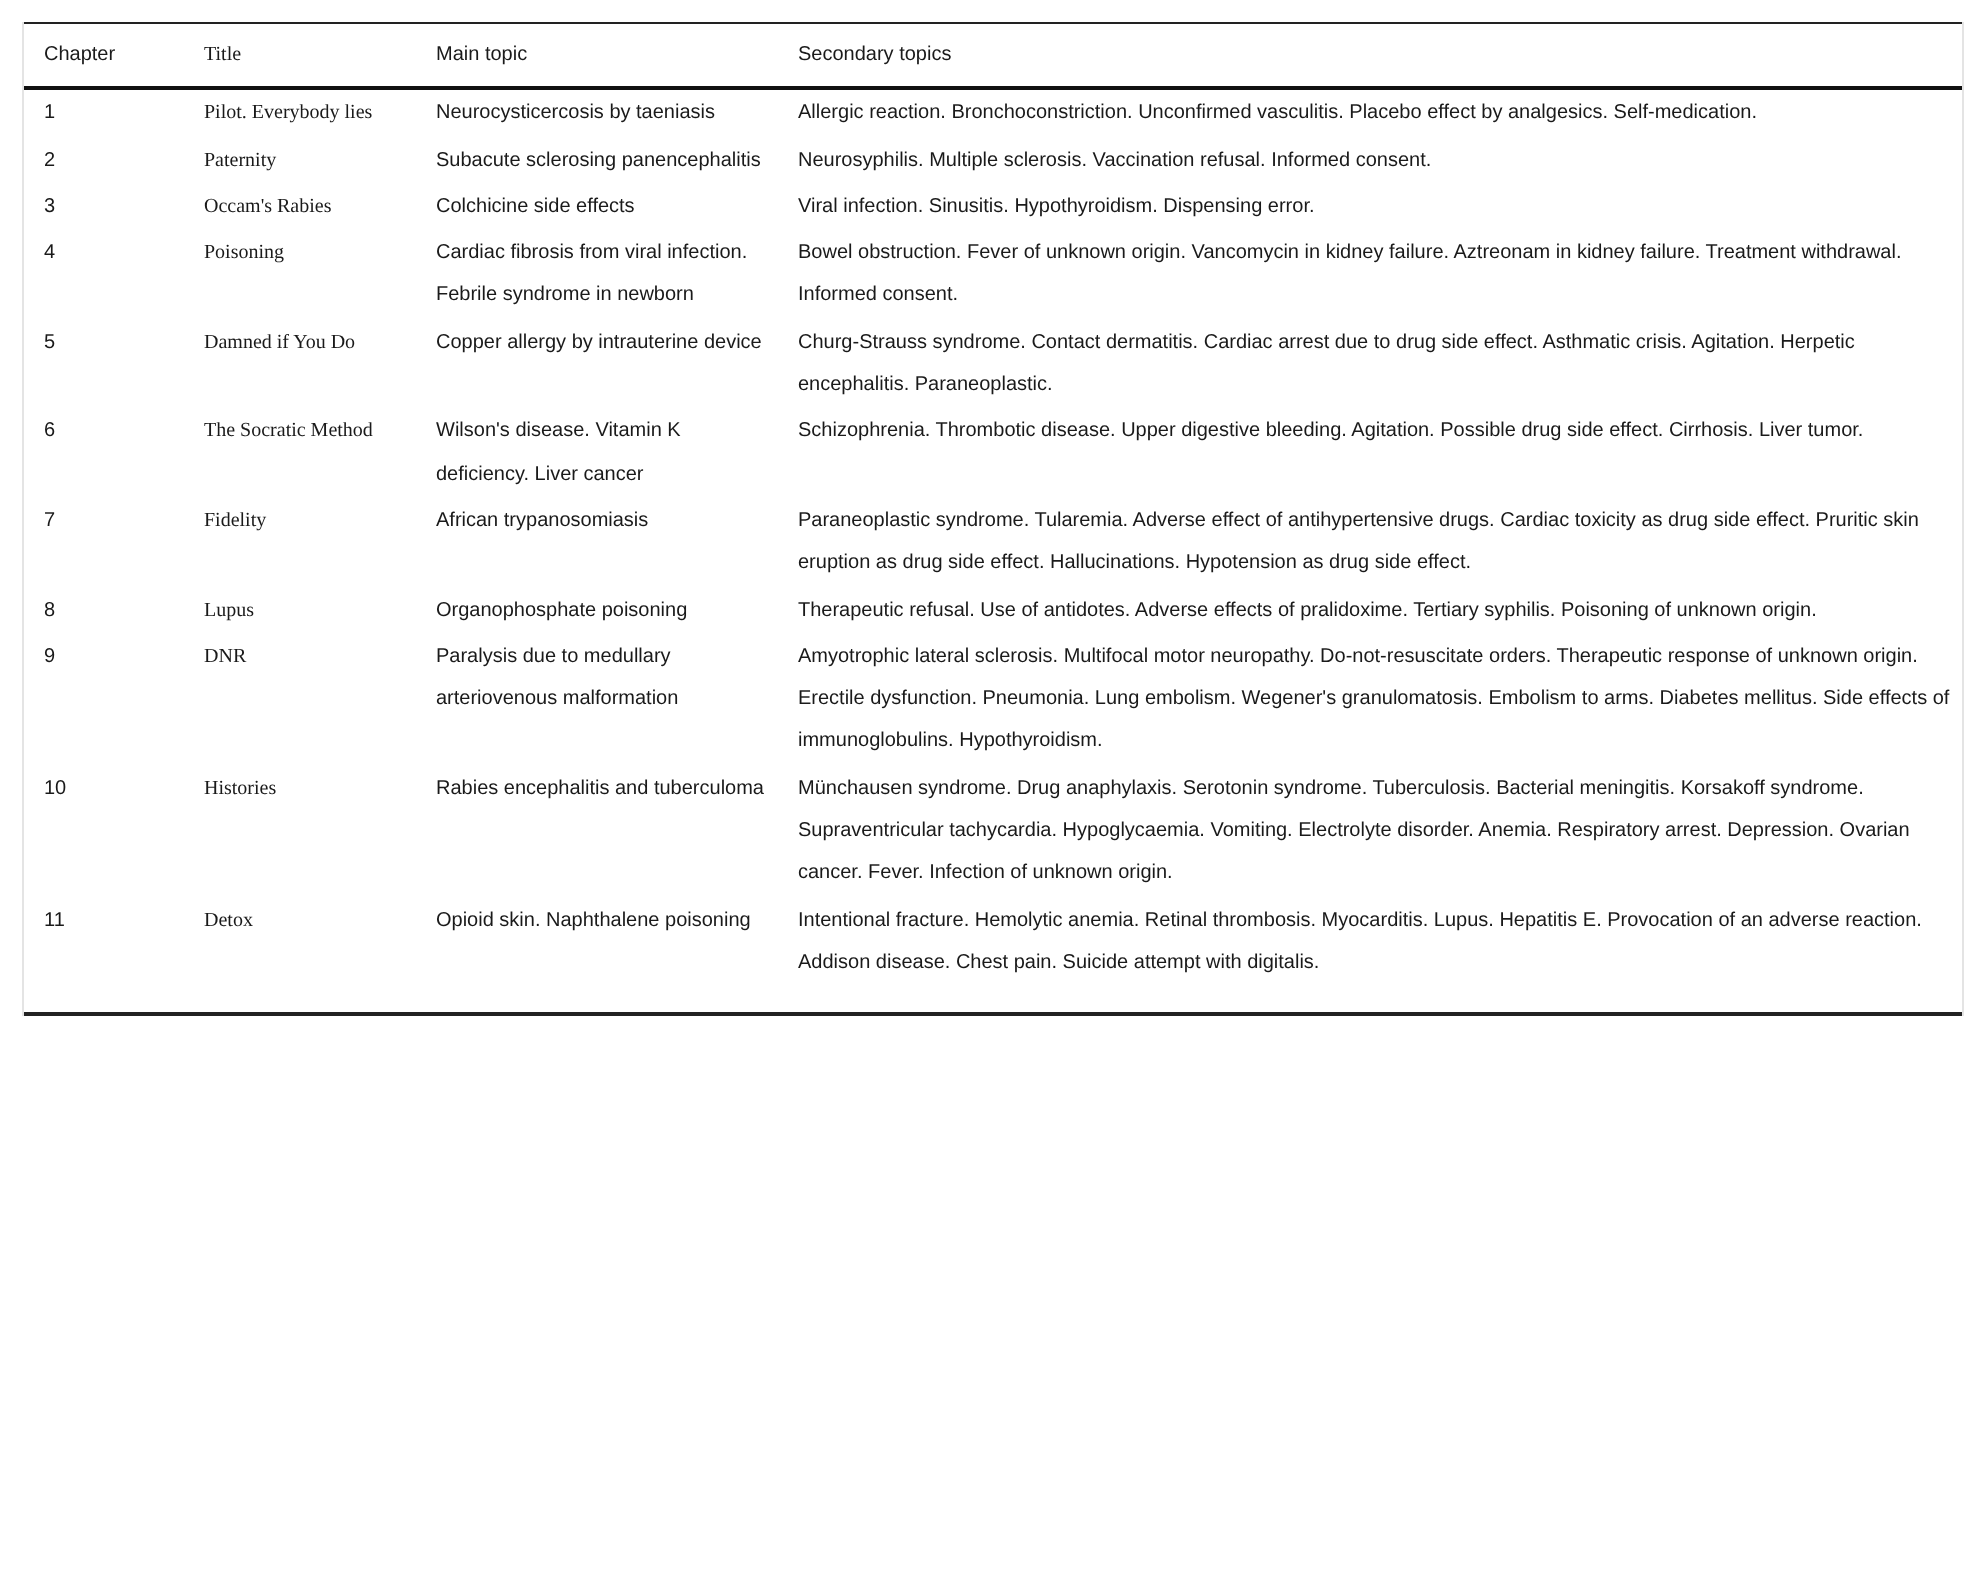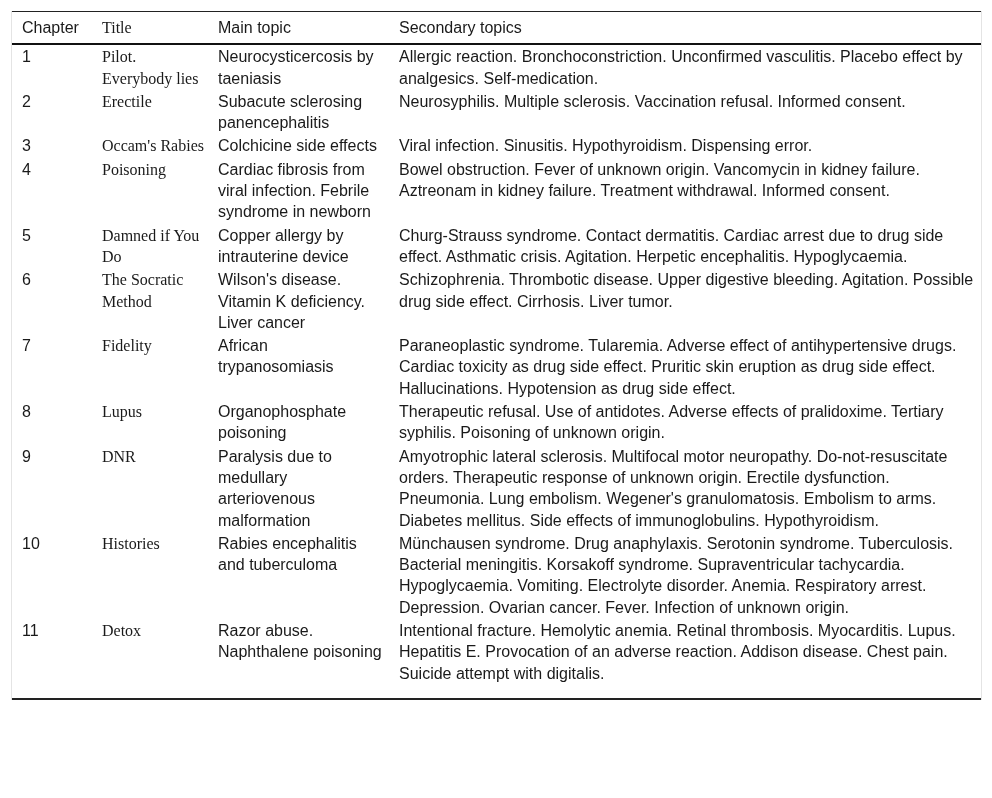--- a/index.html
+++ b/index.html
@@ -1,20 +1,20 @@
 <!DOCTYPE html>
 <html><head>
 <meta charset="utf-8">
 <style>
   html, body { margin: 0; padding: 0; background: #ffffff; }
   body { width: 992px; height: 798px; position: relative; overflow: hidden;
          font-family: "Liberation Sans", sans-serif; color: #1a1a1a; }
   .wrap { position: absolute; left: 11px; top: 11px; width: 969px;
           border-left: 1px solid #e4e4e4; border-right: 1px solid #e4e4e4; }
-  table { border-collapse: collapse; width: 100%; font-size: 16px; line-height: 21.3px; }
+  table { border-collapse: collapse; width: 100%; font-size: 10px; line-height: 21.3px; }
   thead th { text-align: left; font-weight: normal; padding: 5px 0 5px 10px;
              border-top: 1px solid #222; border-bottom: 2px solid #111; height: 21px; }
   tbody td { vertical-align: top; padding: 1px 0 1px 10px; }
   tbody tr:last-child td { border-bottom: 2px solid #222; padding-bottom: 14px; }
   .c1 { width: 70px; }
   .c2 { width: 106px; font-family: Liberation Serif, serif; }
   .c3 { width: 165px; }
   .c4 { }
   tbody td.c3, tbody td.c4 { padding-right: 6px; }
 </style>
@@ -33,41 +33,41 @@
     </thead>
     <tbody id="tbody">
         <tr>
           <td class="c1">1</td>
           <td class="c2">Pilot. Everybody lies</td>
           <td class="c3">Neurocysticercosis by taeniasis</td>
           <td class="c4">Allergic reaction. Bronchoconstriction. Unconfirmed vasculitis. Placebo effect by analgesics. Self-medication.</td>
         </tr>
         <tr>
           <td class="c1">2</td>
-          <td class="c2">Erectile</td>
+          <td class="c2">Paternity</td>
           <td class="c3">Subacute sclerosing panencephalitis</td>
           <td class="c4">Neurosyphilis. Multiple sclerosis. Vaccination refusal. Informed consent.</td>
         </tr>
         <tr>
           <td class="c1">3</td>
           <td class="c2">Occam's Rabies</td>
           <td class="c3">Colchicine side effects</td>
           <td class="c4">Viral infection. Sinusitis. Hypothyroidism. Dispensing error.</td>
         </tr>
         <tr>
           <td class="c1">4</td>
           <td class="c2">Poisoning</td>
           <td class="c3">Cardiac fibrosis from viral infection. Febrile syndrome in newborn</td>
           <td class="c4">Bowel obstruction. Fever of unknown origin. Vancomycin in kidney failure. Aztreonam in kidney failure. Treatment withdrawal. Informed consent.</td>
         </tr>
         <tr>
           <td class="c1">5</td>
           <td class="c2">Damned if You Do</td>
           <td class="c3">Copper allergy by intrauterine device</td>
-          <td class="c4">Churg-Strauss syndrome. Contact dermatitis. Cardiac arrest due to drug side effect. Asthmatic crisis. Agitation. Herpetic encephalitis. Hypoglycaemia.</td>
+          <td class="c4">Churg-Strauss syndrome. Contact dermatitis. Cardiac arrest due to drug side effect. Asthmatic crisis. Agitation. Herpetic encephalitis. Paraneoplastic.</td>
         </tr>
         <tr>
           <td class="c1">6</td>
           <td class="c2">The Socratic Method</td>
           <td class="c3">Wilson's disease. Vitamin K deficiency. Liver cancer</td>
           <td class="c4">Schizophrenia. Thrombotic disease. Upper digestive bleeding. Agitation. Possible drug side effect. Cirrhosis. Liver tumor.</td>
         </tr>
         <tr>
           <td class="c1">7</td>
           <td class="c2">Fidelity</td>
@@ -88,18 +88,18 @@
         </tr>
         <tr>
           <td class="c1">10</td>
           <td class="c2">Histories</td>
           <td class="c3">Rabies encephalitis and tuberculoma</td>
           <td class="c4">Münchausen syndrome. Drug anaphylaxis. Serotonin syndrome. Tuberculosis. Bacterial meningitis. Korsakoff syndrome. Supraventricular tachycardia. Hypoglycaemia. Vomiting. Electrolyte disorder. Anemia. Respiratory arrest. Depression. Ovarian cancer. Fever. Infection of unknown origin.</td>
         </tr>
         <tr>
           <td class="c1">11</td>
           <td class="c2">Detox</td>
-          <td class="c3">Razor abuse. Naphthalene poisoning</td>
+          <td class="c3">Opioid skin. Naphthalene poisoning</td>
           <td class="c4">Intentional fracture. Hemolytic anemia. Retinal thrombosis. Myocarditis. Lupus. Hepatitis E. Provocation of an adverse reaction. Addison disease. Chest pain. Suicide attempt with digitalis.</td>
         </tr>
       </tbody>
   </table>
 </div>
 
 </body></html>

